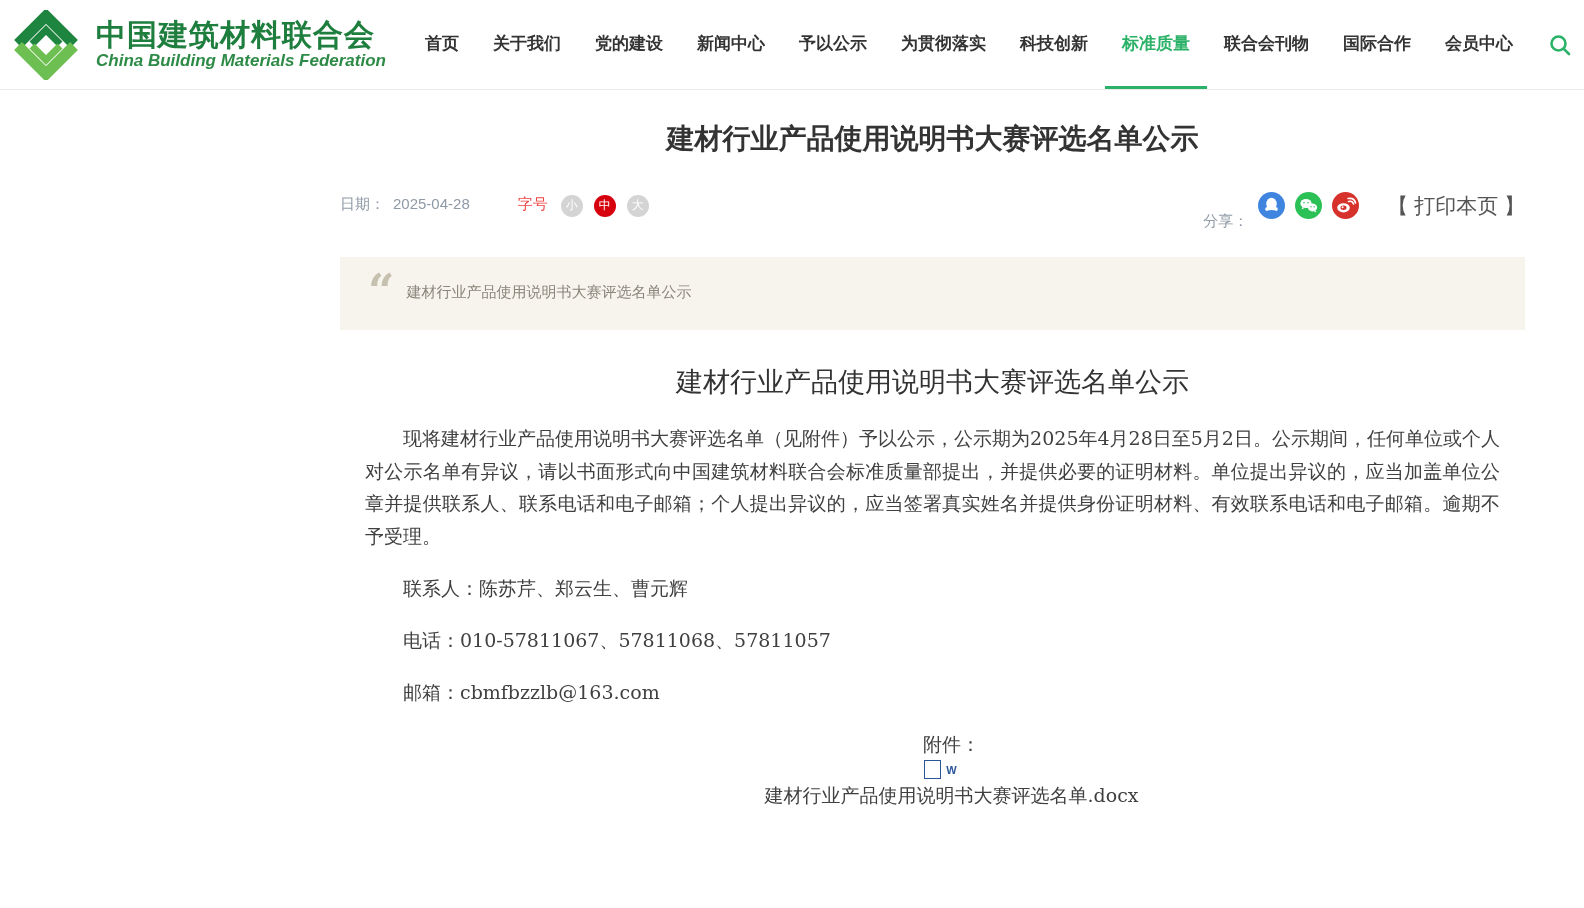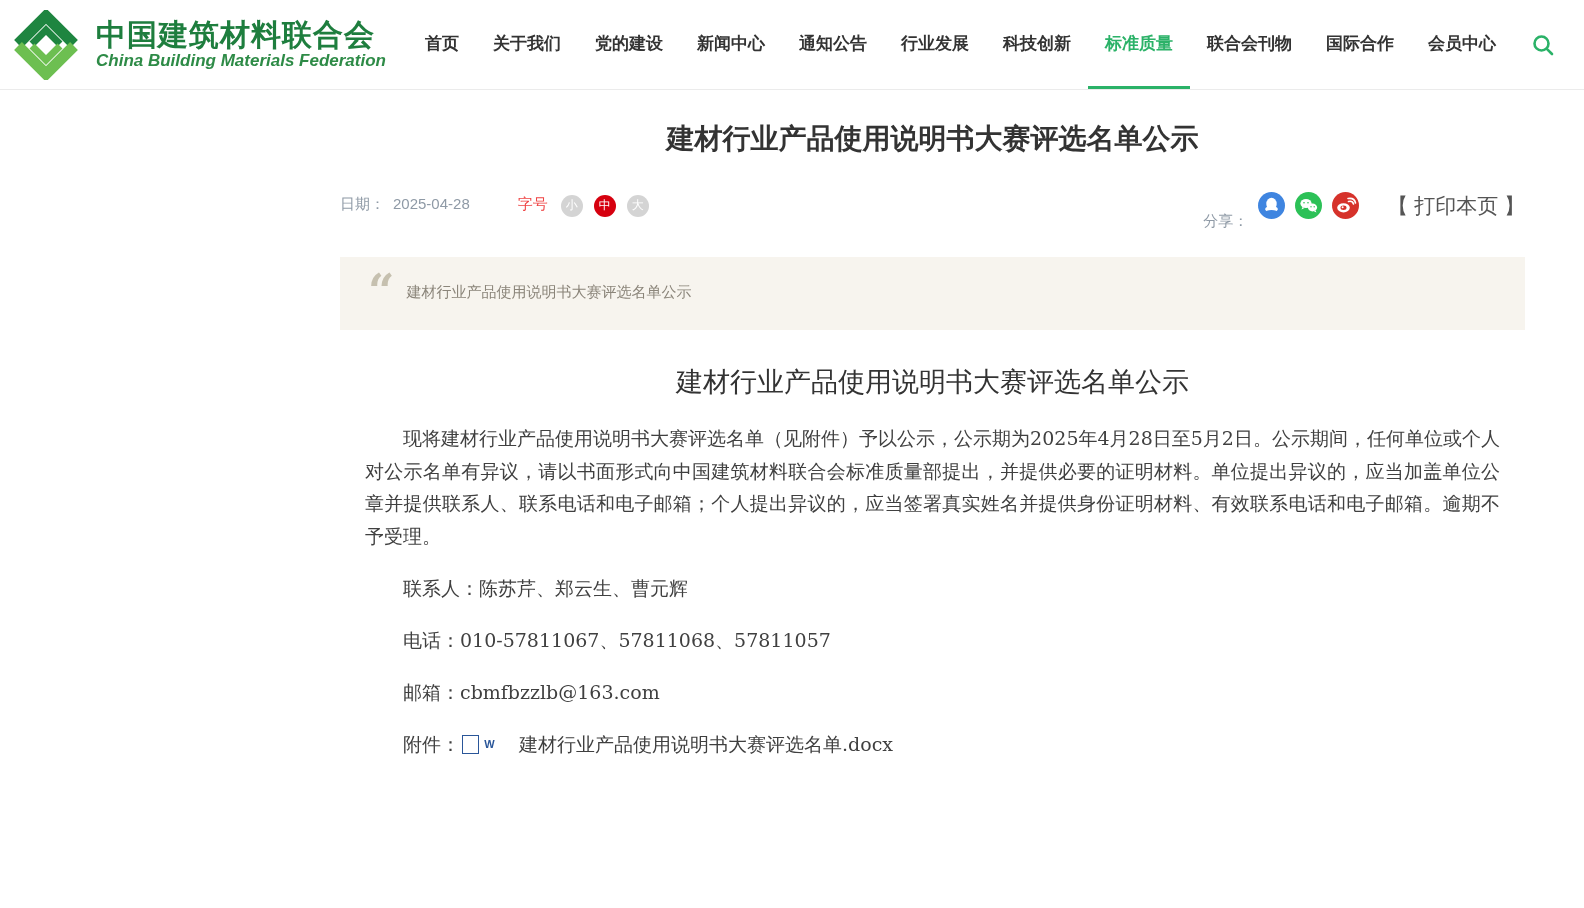--- a/index.html
+++ b/index.html
@@ -93,21 +93,21 @@
     font-size: 19px; line-height: 32.5px;
     text-indent: 2em; text-align: justify;
   }
   .contact-line {
     margin-top: 20px;
     font-size: 19px; line-height: 32px; text-indent: 2em;
   }
   .attachment-line {
     margin-top: 20px;
     font-size: 19px; line-height: 32px; text-indent: 2em;
-    display: flex; align-items: center;
+    display: flex; align-items: center; flex-direction: column;
   }
   .attachment-label { text-indent: 0; margin-left: 2em; }
   .doc-icon {
     display: inline-flex; align-items: center; justify-content: center;
     width: 17px; height: 19px;
     border: 1px solid #2a5699; background: #fff;
     color: #2a5699; font-size: 11px; font-weight: bold;
     font-family: "Liberation Sans", sans-serif;
     margin: 0 2px;
   }
@@ -128,22 +128,22 @@
       <div class="logo-text-cn">中国建筑材料联合会</div>
       <div class="logo-text-en">China Building Materials Federation</div>
     </div>
   </div>
 
   <nav class="main-nav">
     <a href="#">首页</a>
     <a href="#">关于我们</a>
     <a href="#">党的建设</a>
     <a href="#">新闻中心</a>
-    <a href="#">通知公告</a>
-    <a href="#">行业发展</a>
+    <a href="#">予以公示</a>
+    <a href="#">为贯彻落实</a>
     <a href="#">科技创新</a>
     <a href="#" class="active">标准质量</a>
     <a href="#">联合会刊物</a>
     <a href="#">国际合作</a>
     <a href="#">会员中心</a>
   </nav>
 
   <div class="search-btn">
     <svg width="24" height="24" viewBox="0 0 24 24">
       <circle cx="10.5" cy="10.5" r="7" fill="none" stroke="#2bb268" stroke-width="2.6"></circle>

